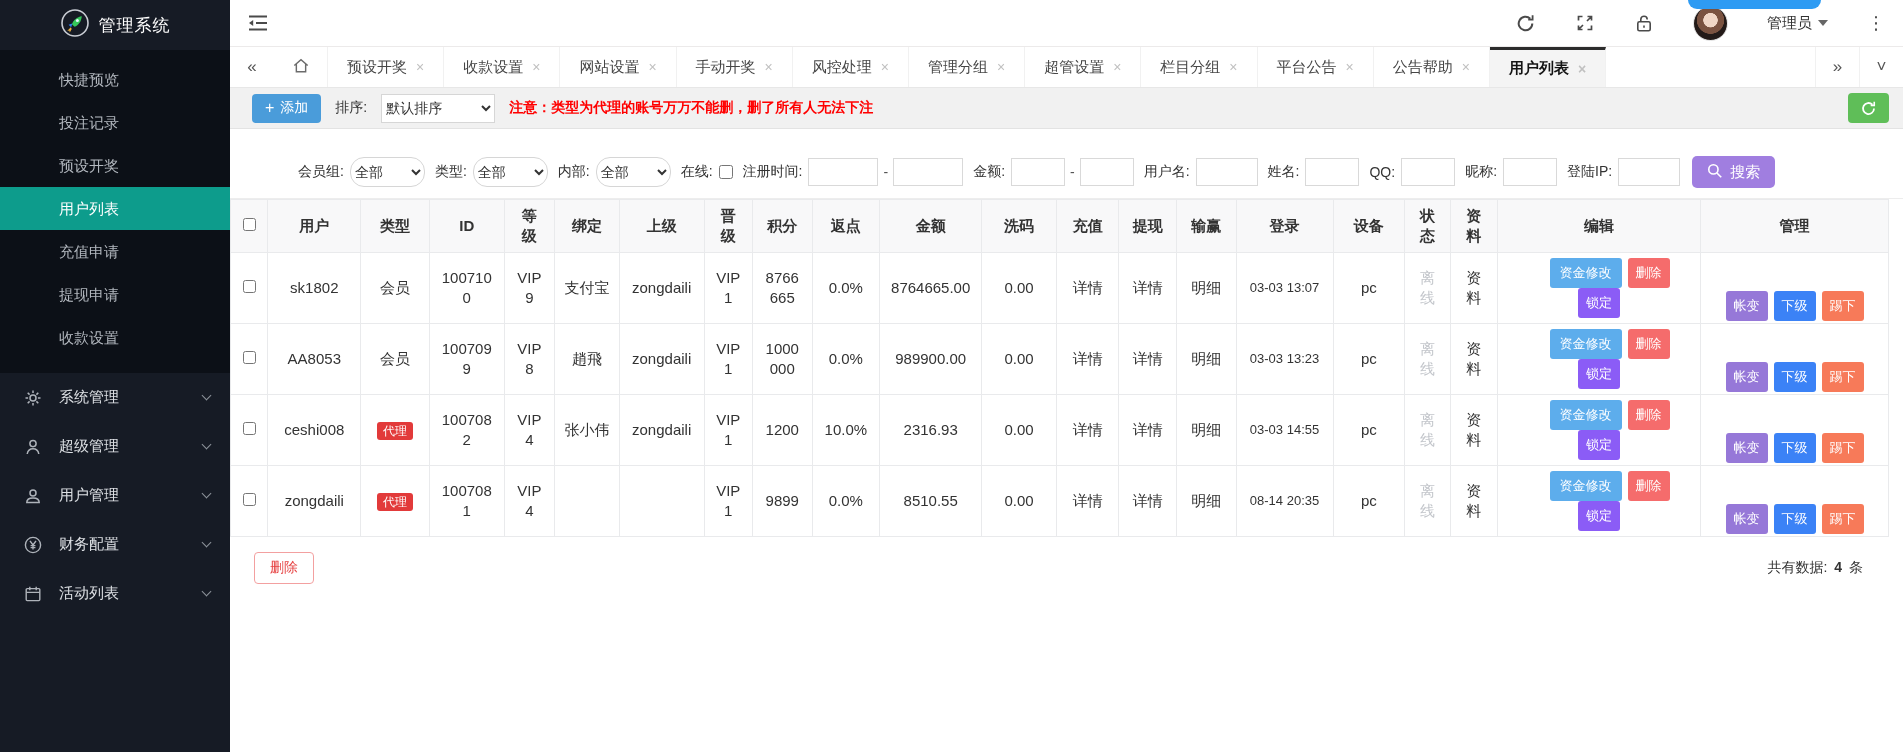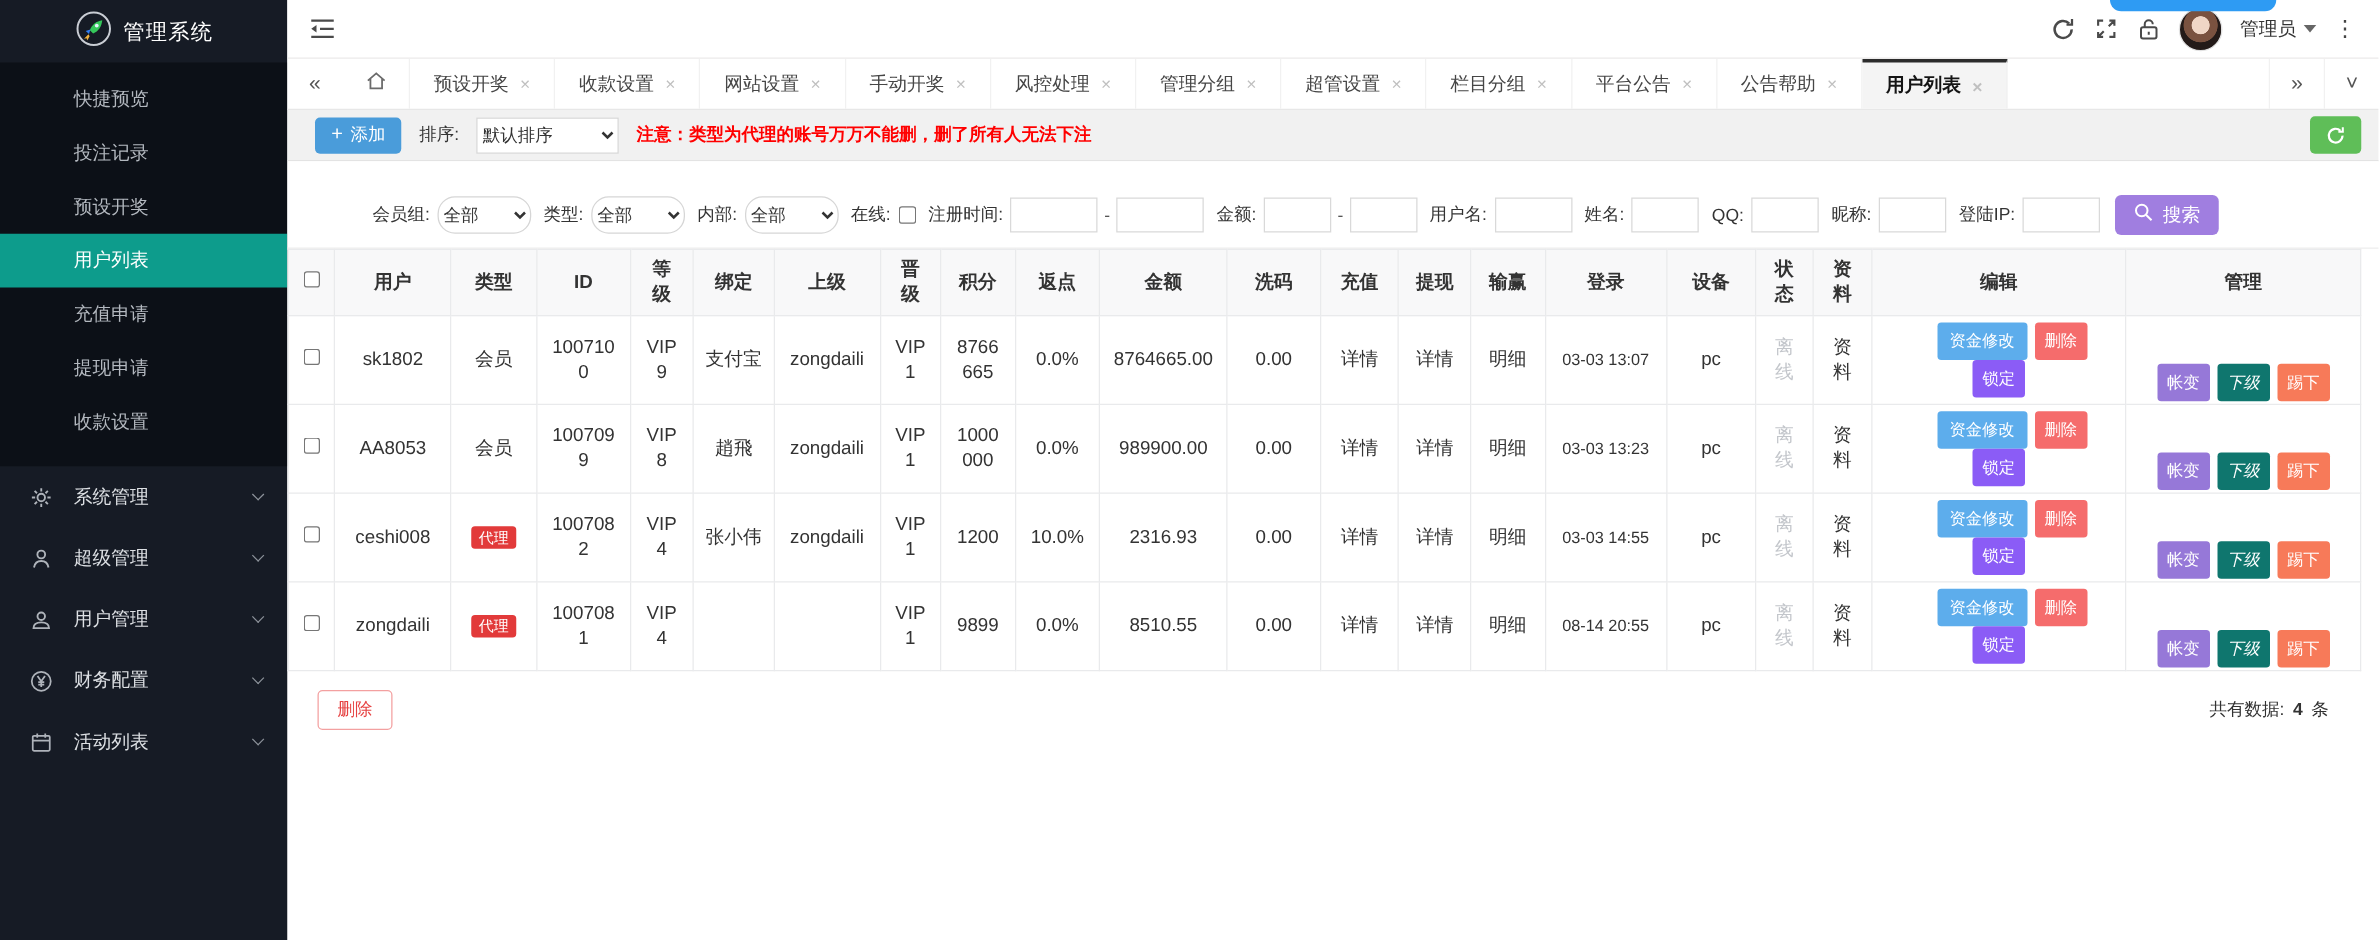--- a/index.html
+++ b/index.html
@@ -16,21 +16,21 @@
   .chev.down { transform:rotate(45deg); margin-top:-4px; }
   .chev.up { transform:rotate(-135deg); margin-top:4px; }
   .submenu { background:#0c1017; padding:8px 0 14px; }
   .submenu-item { height:43px; line-height:43px; padding-left:59px; font-size:15px; color:#b3b8bf; cursor:pointer; }
   .submenu-item.active { background:#0d9c8c; color:#fff; }
 
   
   .main { flex:1; min-width:0; display:flex; flex-direction:column; background:#fff; }
 
   .topbar { height:47px; border-bottom:1px solid #eceaea; display:flex; align-items:center; padding:0 18px; position:relative; background:#fff; flex-shrink:0; }
-  .topbar-right { margin-left:auto; display:flex; align-items:center; gap:14px; }
+  .topbar-right { margin-left:auto; display:flex; align-items:center; gap:39px; }
   .tb-icon { display:flex; align-items:center; justify-content:center; cursor:pointer; }
   .avatar { width:35px; height:35px; border-radius:50%;
     background: radial-gradient(circle at 50% 40%, #f0d6c6 0 27%, #7a5240 29% 52%, #231a18 54% 100%);
     border:1px solid #e2e2e2; }
   .admin-wrap { display:flex; align-items:center; gap:6px; font-size:15px; color:#333; cursor:pointer; }
   .caret-down { width:0; height:0; border-left:5px solid transparent; border-right:5px solid transparent; border-top:6px solid #666; }
   .dots { font-size:18px; color:#444; letter-spacing:0; }
   .pill { position:absolute; top:0; right:82px; width:133px; height:9px; background:#2e9bf3; border-radius:0 0 9px 9px; }
 
   .tabbar { height:41px; border-bottom:1px solid #e7e7e7; display:flex; align-items:stretch; background:#fff; flex-shrink:0; }
@@ -68,21 +68,21 @@
   tbody td { height:56px; }
   td.pad-lg, th.pad-lg { padding:2px 12px; }
   .cell-small { font-size:13px; }
   .cell-gray { color:#c3c6cb; }
   .badge { display:inline-block; background:#e23a3a; color:#fff; font-size:12px; padding:3px 6px; border-radius:3px; line-height:1; }
   .abtn { border:none; border-radius:3px; color:#fff; font-size:13px; padding:6px 8px; margin:0 3px; cursor:pointer; white-space:nowrap; }
   .b-fund { background:#5dadec; padding:6px 10px;margin-left:24px; }
   .b-del  { background:#f56c6c; }
   .b-lock { background:#8b5cf6; }
   .b-acc  { background:#9678d8;margin-top:36px; }
-  .b-sub  { background:#0f766e;font-style:italic; }
+  .b-sub  { background:#3b82f6; }
   .b-kick { background:#f77a59; }
 
   .tfoot { display:flex; align-items:center; padding:15px 40px 15px 24px; }
   .btn-delete { background:#fff; border:1px solid #f3a0a0; color:#e64242; border-radius:4px; padding:6px 15px; font-size:14px; cursor:pointer; }
   .total { margin-left:auto; font-size:14px; color:#333; }
   .total b { margin:0 3px; }
 
   input[type="checkbox"] { cursor:pointer; }
 </style>
 </head>
@@ -470,21 +470,21 @@
             <td></td>
             <td style="padding:2px 12px"></td>
             <td>VIP 1</td>
             <td>9899</td>
             <td>0.0%</td>
             <td>8510.55</td>
             <td>0.00</td>
             <td>详情</td>
             <td>详情</td>
             <td>明细</td>
-            <td class="cell-small">08-14 20:55</td>
+            <td class="cell-small">08-14 20:35</td>
             <td>pc</td>
             <td class="cell-gray pad-lg">离线</td>
             <td class="pad-lg">资料</td>
             <td>
               <button class="abtn b-fund">资金修改</button><button class="abtn b-del">删除</button><button class="abtn b-lock">锁定</button>
             </td>
             <td>
               <button class="abtn b-acc">帐变</button><button class="abtn b-sub">下级</button><button class="abtn b-kick">踢下</button>
             </td>
           </tr>

